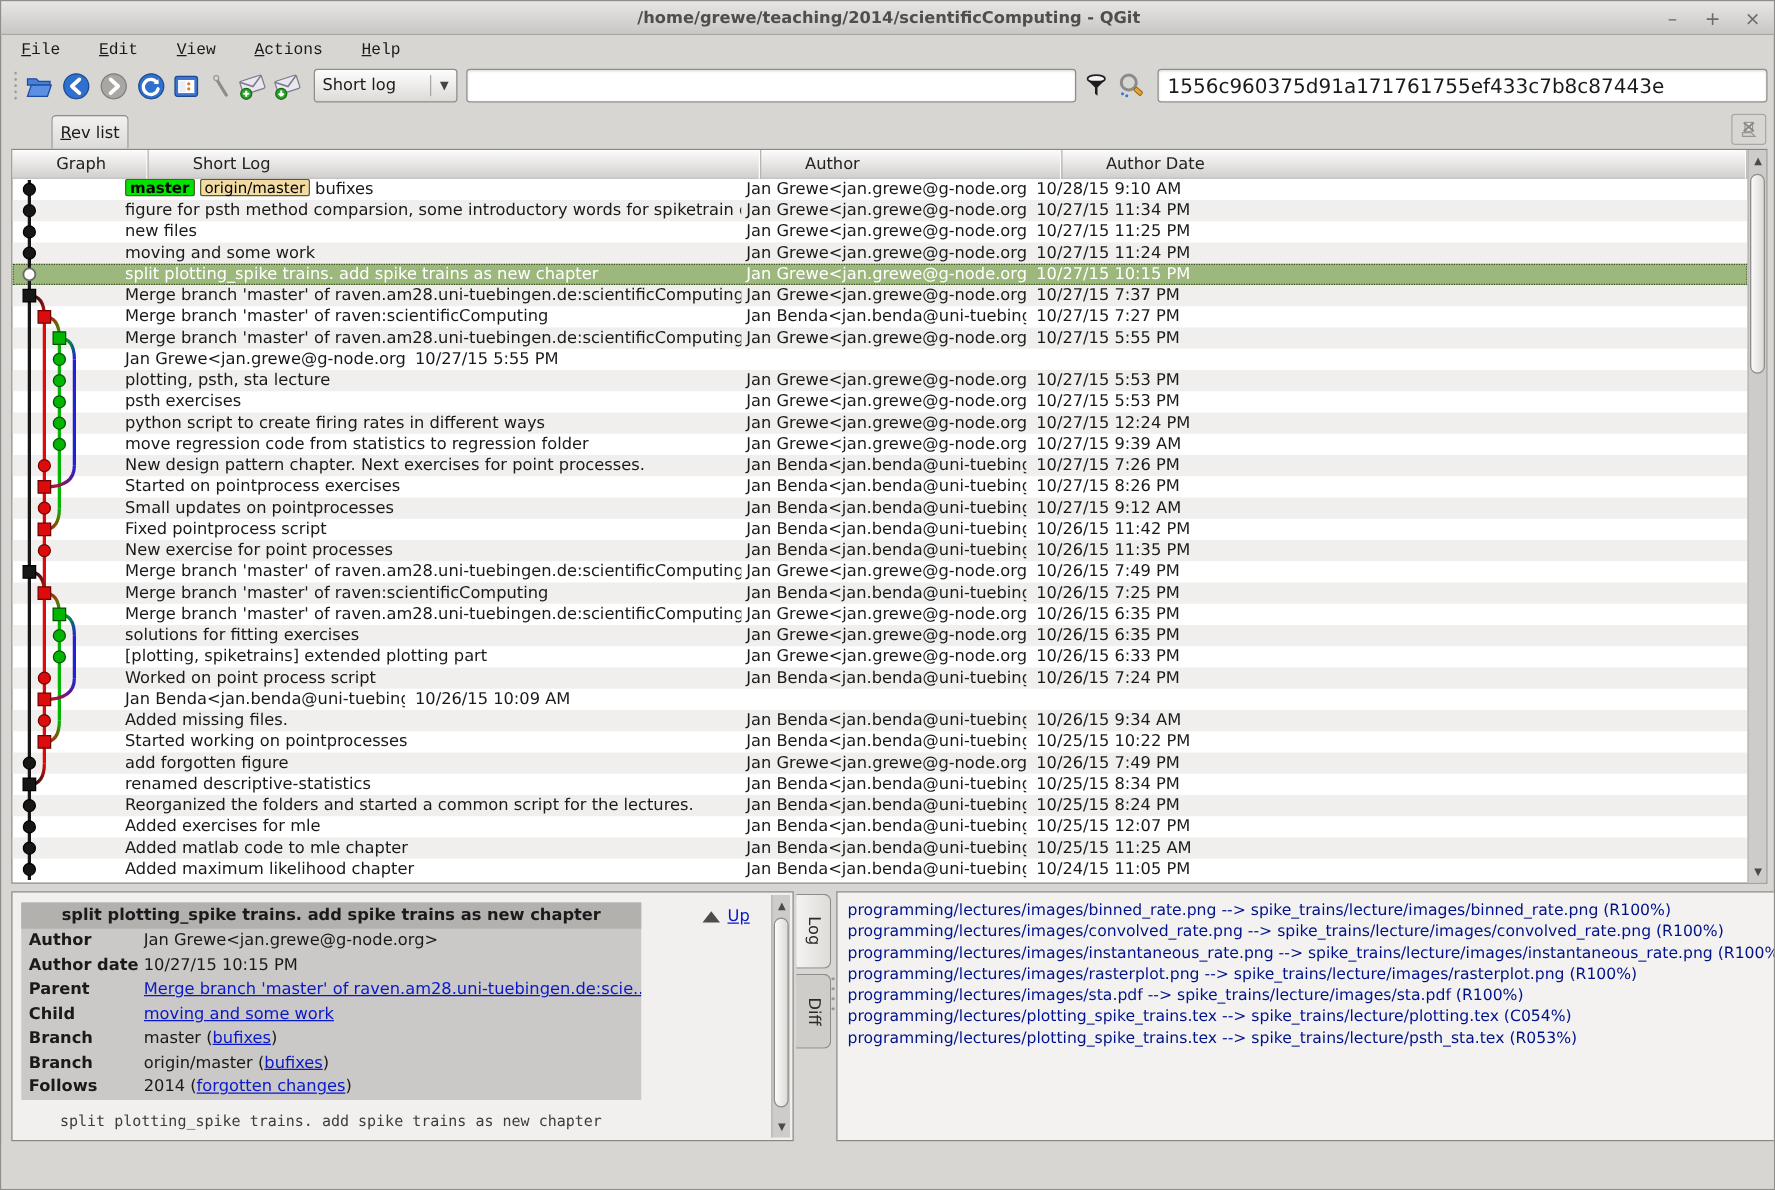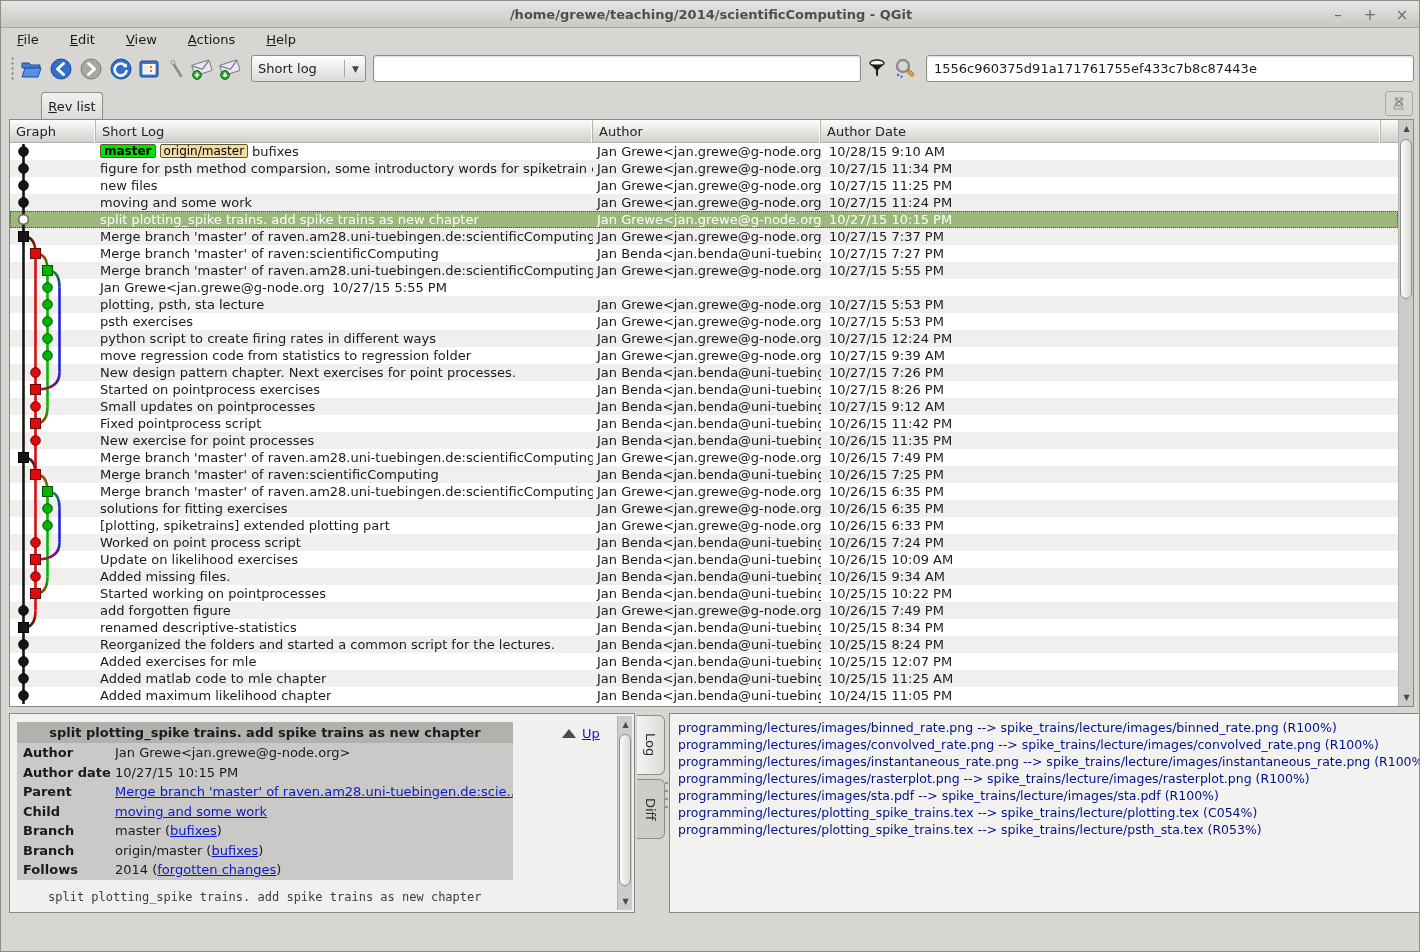--- a/index.html
+++ b/index.html
@@ -11,52 +11,52 @@
   .titlebar { position:absolute; left:0; top:0; width:1420px; height:27px;
     background:linear-gradient(#e7e6e4,#c9c7c4); border-bottom:1px solid #a8a6a3;
     display:flex; align-items:center; justify-content:center; }
   .titlebar .title { font-weight:bold; color:#4f4e4c;text-align:center; }
   .win-controls { position:absolute; right:10px; top:0; height:27px; display:flex; align-items:center; gap:14px; }
   .win-btn { width:18px; height:18px; display:flex; align-items:center; justify-content:center;
     color:#6e6c69; font-size:15px; cursor:default; }
 
   
   .menubar { position:absolute; left:0; top:27px; width:1420px; height:23px; display:flex; align-items:center; padding-left:14px; gap:27px; }
-  .menu-item { padding:2px 2px; }
+  .menu-item { padding:2px 2px;font-family:Liberation Mono, monospace; }
   .menu-item u { text-decoration:underline; }
 
   
   .toolbar { position:absolute; left:0; top:50px; width:1420px; height:36px; }
   .tb-handle { position:absolute; left:10px; top:5px; width:3px; height:26px;
     background-image:radial-gradient(circle,#9b9997 1px,transparent 1.2px); background-size:3px 5px; }
   .tb-btn { position:absolute; top:4px; width:27px; height:27px; display:flex; align-items:center; justify-content:center; border-radius:3px; }
   .combo { position:absolute; left:250px; top:4px; width:115px; height:27px; border:1px solid #8f8d8a; border-radius:3px;
     background:linear-gradient(#fdfdfd,#dddbd8); display:flex; align-items:center; padding:0 6px; }
   .combo .arrow { margin-left:auto; border-left:1px solid #aaa8a5; padding-left:7px; height:17px; display:flex; align-items:center; color:#444; font-size:9px; }
   .tb-input { position:absolute; top:4px; height:27px; border:1px solid #8f8d8a; border-radius:3px; background:#fff;
-    font-family:inherit; font-size:13px; padding:0 7px; color:#1a1a1a; box-shadow:inset 0 1px 2px rgba(0,0,0,.15); }
+    font-family:inherit; font-size:16px; padding:0 7px; color:#1a1a1a; box-shadow:inset 0 1px 2px rgba(0,0,0,.15); }
   #search-input { left:372px; width:488px; }
   #sha-input { left:925px; width:488px; }
 
   
   .tabbar { position:absolute; left:0; top:86px; width:1420px; height:32px; }
   .revlist-tab { position:absolute; left:8px; bottom:0; width:62px; height:27px;
     background:linear-gradient(#f2f1ef,#dddbd8); border:1px solid #8f8d8a; border-bottom:none;
     border-radius:4px 4px 0 0; display:flex; align-items:center; justify-content:center;margin-left:32px; }
   .revlist-tab u { text-decoration:underline; }
   .tab-corner-btn { position:absolute; right:8px; top:4px; width:28px; height:25px; border:1px solid #aaa8a5;
     border-radius:3px; display:flex; align-items:center; justify-content:center; }
 
   
   .main-frame { position:absolute; left:8px; top:118px; width:1405px; height:588px;
     border:1px solid #898784; background:#fff; }
   .thead { position:absolute; left:0; top:0; width:1388px; height:23px; display:flex;
     background:linear-gradient(#fcfcfc,#d2d0cd); border-bottom:1px solid #b3b1ae; }
   .th { height:23px; display:flex; align-items:center; padding-left:6px;
-    border-right:1px solid #b6b4b1; box-shadow:inset -1px 0 0 #fdfdfd; color:#222; }
+    border-right:1px solid #b6b4b1; box-shadow:inset -1px 0 0 #fdfdfd; color:#222;margin-left:29px; }
   .rows { position:absolute; left:0; top:23px; width:1388px; height:561px; overflow:hidden; }
   .row { height:17px; display:flex; align-items:center; white-space:nowrap; }
   .row.odd { background:#f0efee; }
   .row.selected { background:#9cb87c; color:#fff; outline:1px dotted #3e5223; outline-offset:-1px; }
   .cell { height:17px; line-height:17px; overflow:hidden; flex:none; }
   .c-graph { width:86px; }
   .c-msg { width:497px; padding-left:4px; }
   .c-author { width:228px; padding-left:4px; }
   .c-date { width:560px; padding-left:8px; }
   .ref { display:inline-block; border:1px solid #5a5a30; border-radius:2px; padding:0 3px; margin-right:4px;
@@ -374,21 +374,20 @@
         <div class="cell c-date">10/26/15 6:33 PM</div>
       </div>
       <div class="row odd">
         <div class="cell c-graph"></div>
         <div class="cell c-msg">Worked on point process script</div>
         <div class="cell c-author">Jan Benda&lt;jan.benda@uni-tuebing...</div>
         <div class="cell c-date">10/26/15 7:24 PM</div>
       </div>
       <div class="row even">
         <div class="cell c-graph"></div>
-        <div class="cell c-msg">Update on likelihood exercises</div>
         <div class="cell c-author">Jan Benda&lt;jan.benda@uni-tuebing...</div>
         <div class="cell c-date">10/26/15 10:09 AM</div>
       </div>
       <div class="row odd">
         <div class="cell c-graph"></div>
         <div class="cell c-msg">Added missing files.</div>
         <div class="cell c-author">Jan Benda&lt;jan.benda@uni-tuebing...</div>
         <div class="cell c-date">10/26/15 9:34 AM</div>
       </div>
       <div class="row even">

